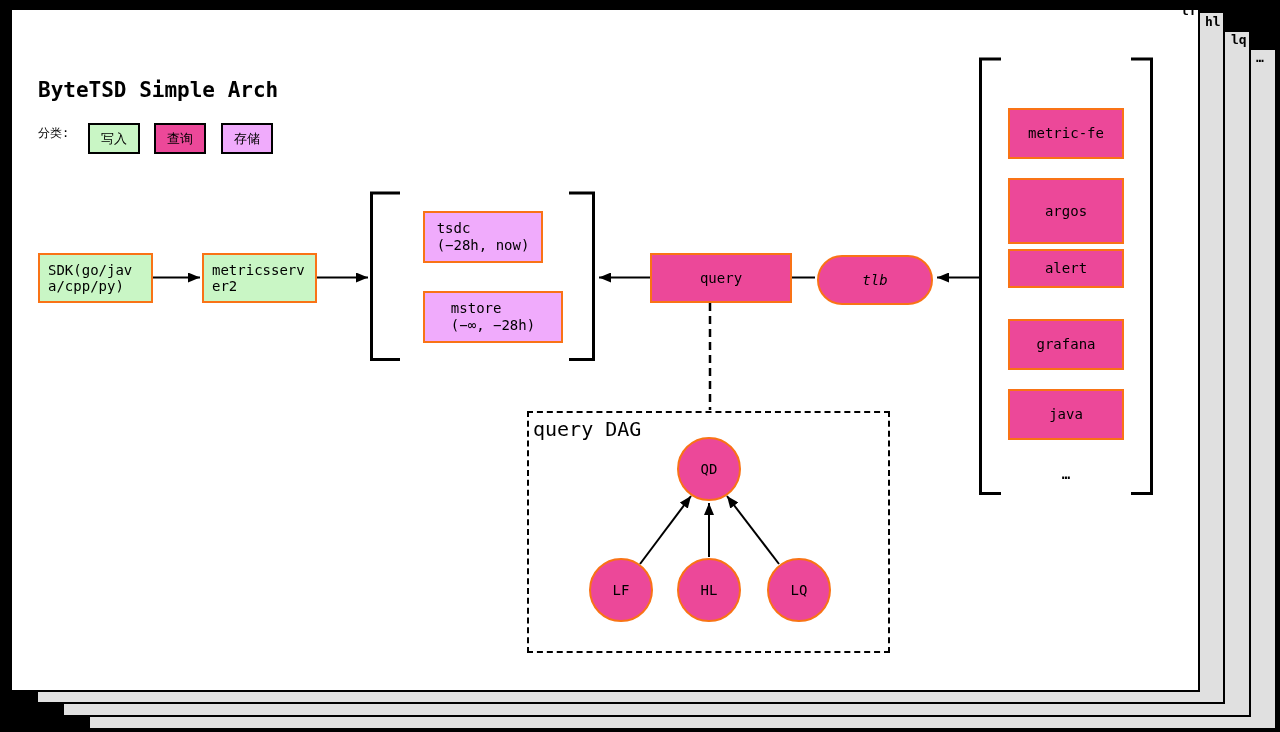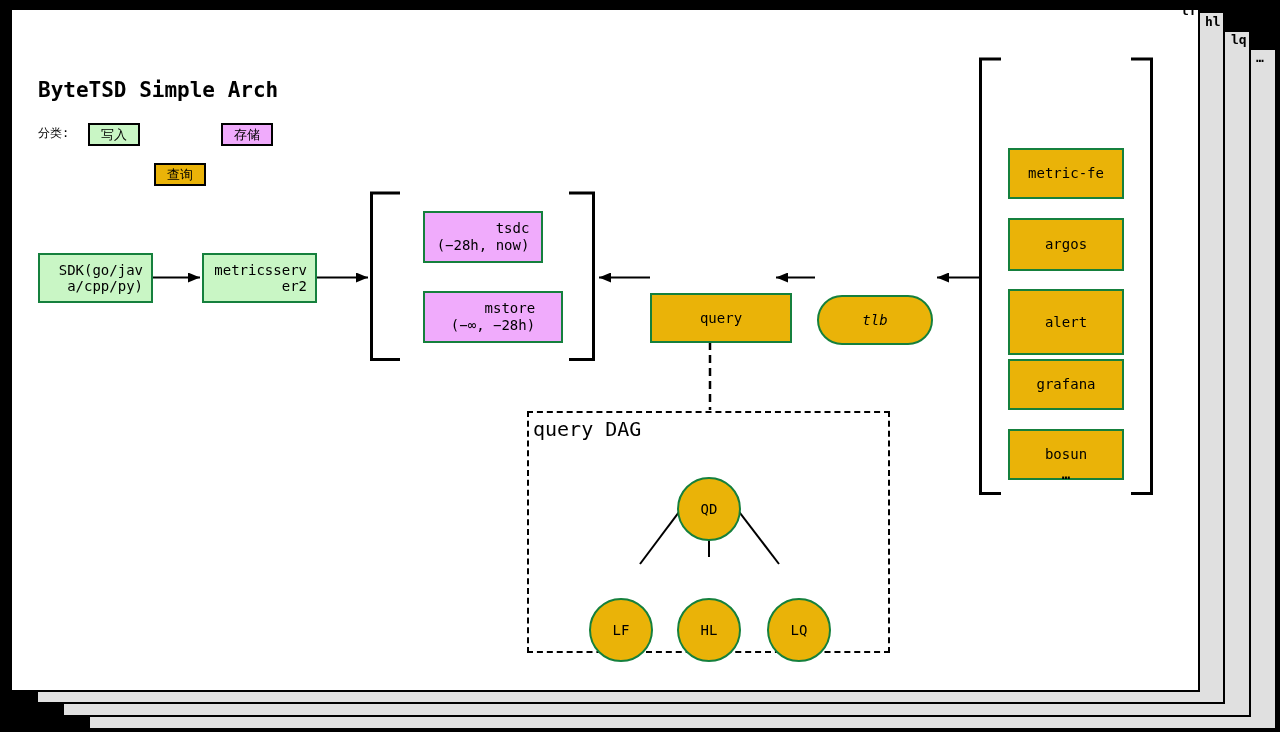--- a/index.html
+++ b/index.html
@@ -3,28 +3,28 @@
 <meta charset="utf-8">
 <style>
   html,body{margin:0;padding:0;background:#000;}
   #canvas{position:relative;width:1280px;height:732px;background:#000;
           font-family:"DejaVu Sans Mono","Liberation Mono",monospace;color:#000;overflow:hidden;}
   .sheet{position:absolute;background:#e0e0e0;border:2px solid #000;box-sizing:border-box;}
   .sheet.current{background:#ffffff;}
   .sheet-label{position:absolute;font-weight:bold;font-size:13px;line-height:15px;z-index:5;}
   #title{position:absolute;left:38px;top:38px;font-size:21px;font-weight:bold;z-index:3;margin-top:40px;}
   #legend-label{position:absolute;left:38px;top:125px;font-size:12px;z-index:3;}
-  .swatch{position:absolute;width:52px;height:23px;box-sizing:border-box;border:2px solid #000;
+  .swatch{position:absolute;width:52px;height:31px;box-sizing:border-box;border:2px solid #000;
           display:flex;align-items:center;justify-content:center;font-size:13px;line-height:15px;
           overflow:hidden;z-index:3;}
-  .node{position:absolute;box-sizing:border-box;border:2px solid #15803d;display:flex;
-        align-items:center;justify-content:center;text-align:right;font-size:14px;
+  .node{position:absolute;box-sizing:border-box;border:2px solid #f97316;display:flex;
+        align-items:center;justify-content:center;text-align:left;font-size:14px;
         line-height:17px;white-space:pre-line;z-index:3;}
   .write{background:#c9f6c5;}
-  .qry{background:#eab308;margin-top:40px;}
+  .qry{background:#ec4899;}
   .store{background:#f0abfc;}
   .wrap{word-break:break-all;line-height:16px;padding:0 8px;white-space:normal;}
   .pill{border-radius:26px;}
   .circle{border-radius:50%;width:64px;height:64px;}
   #dag-box{position:absolute;left:527px;top:411px;width:363px;height:242px;
            border:2px dashed #000;box-sizing:border-box;z-index:2;}
   #dag-title{position:absolute;left:533px;top:417px;font-size:20px;z-index:3;}
   #apps-more{position:absolute;left:1008px;top:466px;width:116px;text-align:center;
              font-size:14px;font-weight:bold;z-index:3;}
   #overlay{position:absolute;left:0;top:0;z-index:2;}
@@ -79,24 +79,24 @@
   <div class="node write wrap" style="left:38px;top:253px;width:115px;height:50px;">SDK(go/java/cpp/py)</div>
   <div class="node write wrap" style="left:202px;top:253px;width:115px;height:50px;">metricsserver2</div>
   <div class="node store" style="left:423px;top:211px;width:120px;height:52px;">tsdc
 (−28h, now)</div>
   <div class="node store" style="left:423px;top:291px;width:140px;height:52px;">mstore
 (−∞, −28h)</div>
   <div class="node qry" style="left:650px;top:253px;width:142px;height:50px;">query</div>
   <div class="node qry pill" style="left:817px;top:255px;width:116px;height:50px;font-style:italic;">tlb</div>
 
   <div class="node qry" style="left:1008px;top:108px;width:116px;height:51px;">metric-fe</div>
-  <div class="node qry" style="left:1008px;top:178px;width:116px;height:53px;">argos</div>
-  <div class="node qry" style="left:1008px;top:249px;width:116px;height:66px;">alert</div>
+  <div class="node qry" style="left:1008px;top:178px;width:116px;height:66px;">argos</div>
+  <div class="node qry" style="left:1008px;top:249px;width:116px;height:39px;">alert</div>
   <div class="node qry" style="left:1008px;top:319px;width:116px;height:51px;">grafana</div>
-  <div class="node qry" style="left:1008px;top:389px;width:116px;height:51px;">bosun</div>
+  <div class="node qry" style="left:1008px;top:389px;width:116px;height:51px;">java</div>
   <div id="apps-more">…</div>
 
   <div id="dag-box"></div>
   <div id="dag-title">query DAG</div>
   <div class="node qry circle" style="left:677px;top:437px;">QD</div>
   <div class="node qry circle" style="left:589px;top:558px;">LF</div>
   <div class="node qry circle" style="left:677px;top:558px;">HL</div>
   <div class="node qry circle" style="left:767px;top:558px;">LQ</div>
 
 </div>

